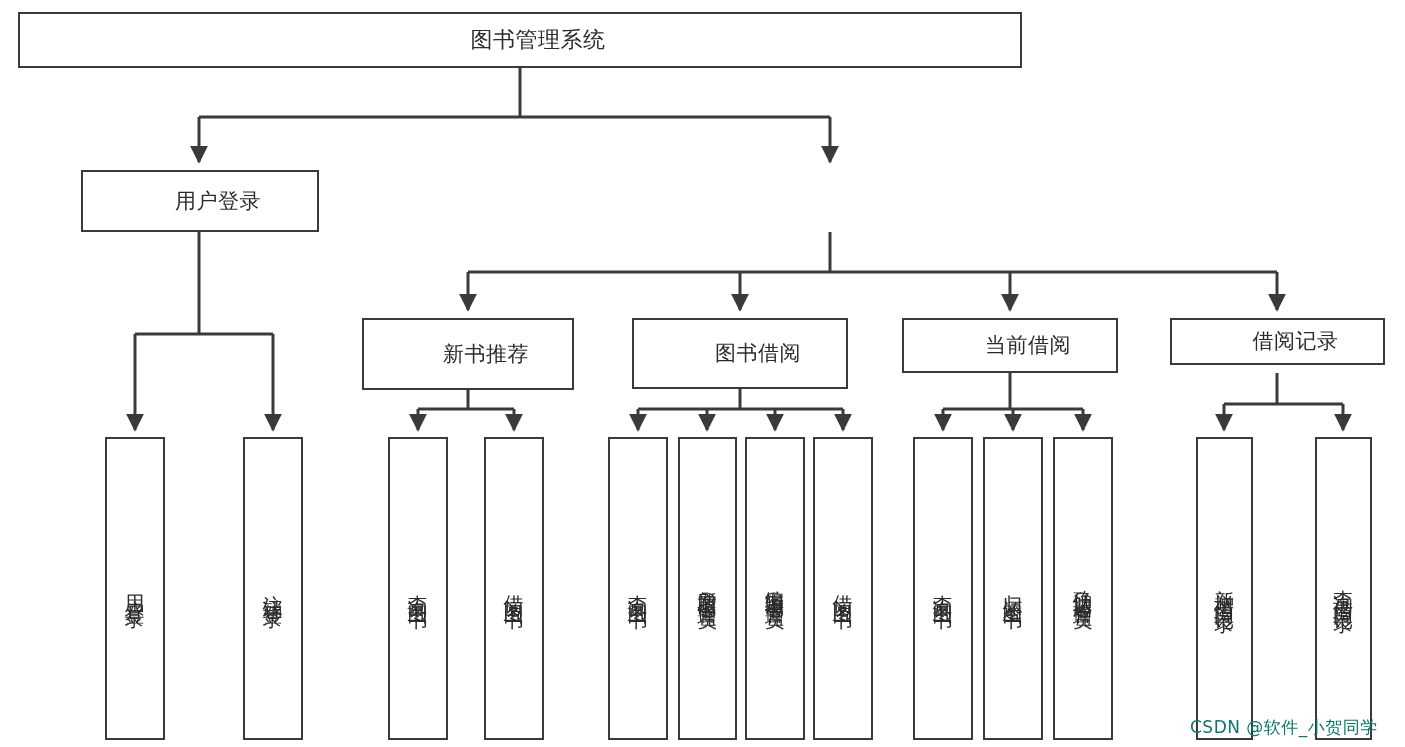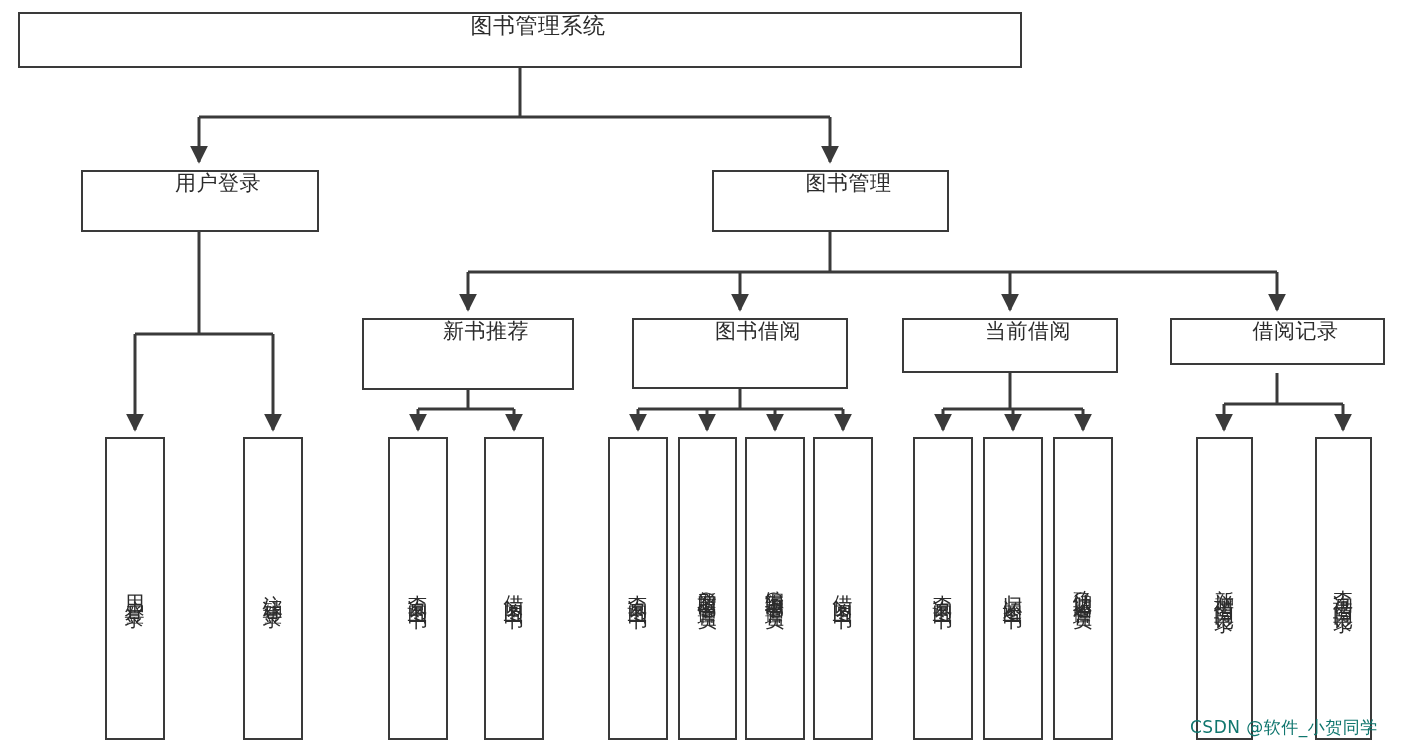--- a/index.html
+++ b/index.html
@@ -25,21 +25,21 @@
     width: 1405px;
     height: 747px;
     pointer-events: none;
   }
   .node {
     position: absolute;
     box-sizing: border-box;
     background: #ffffff;
     border: 2px solid #3a3a3a;
     display: flex;
-    align-items: flex-start;
+    align-items: center;
     justify-content: center;
     color: #2b2b2b;
     padding-left: 36px;
   }
   .node-label {
     display: block;
     text-align: center;
     line-height: 1.05;
     white-space: nowrap;
   }
@@ -133,23 +133,20 @@
     </g>
   </svg>
 
   <div class="node root horizontal" style="left:18px; top:12px; width:1004px; height:56px;">
     <span class="node-label">图书管理系统</span>
   </div>
 
   <div class="node horizontal" style="left:81px; top:170px; width:238px; height:62px;">
     <span class="node-label">用户登录</span>
   </div>
-  <div class="node horizontal" style="left:712px; top:170px; width:237px; height:62px;">
-    <span class="node-label">图书管理</span>
-  </div>
 
   <div class="node horizontal" style="left:362px; top:318px; width:212px; height:72px;">
     <span class="node-label">新书推荐</span>
   </div>
   <div class="node horizontal" style="left:632px; top:318px; width:216px; height:71px;">
     <span class="node-label">图书借阅</span>
   </div>
   <div class="node horizontal" style="left:902px; top:318px; width:216px; height:55px;">
     <span class="node-label">当前借阅</span>
   </div>

